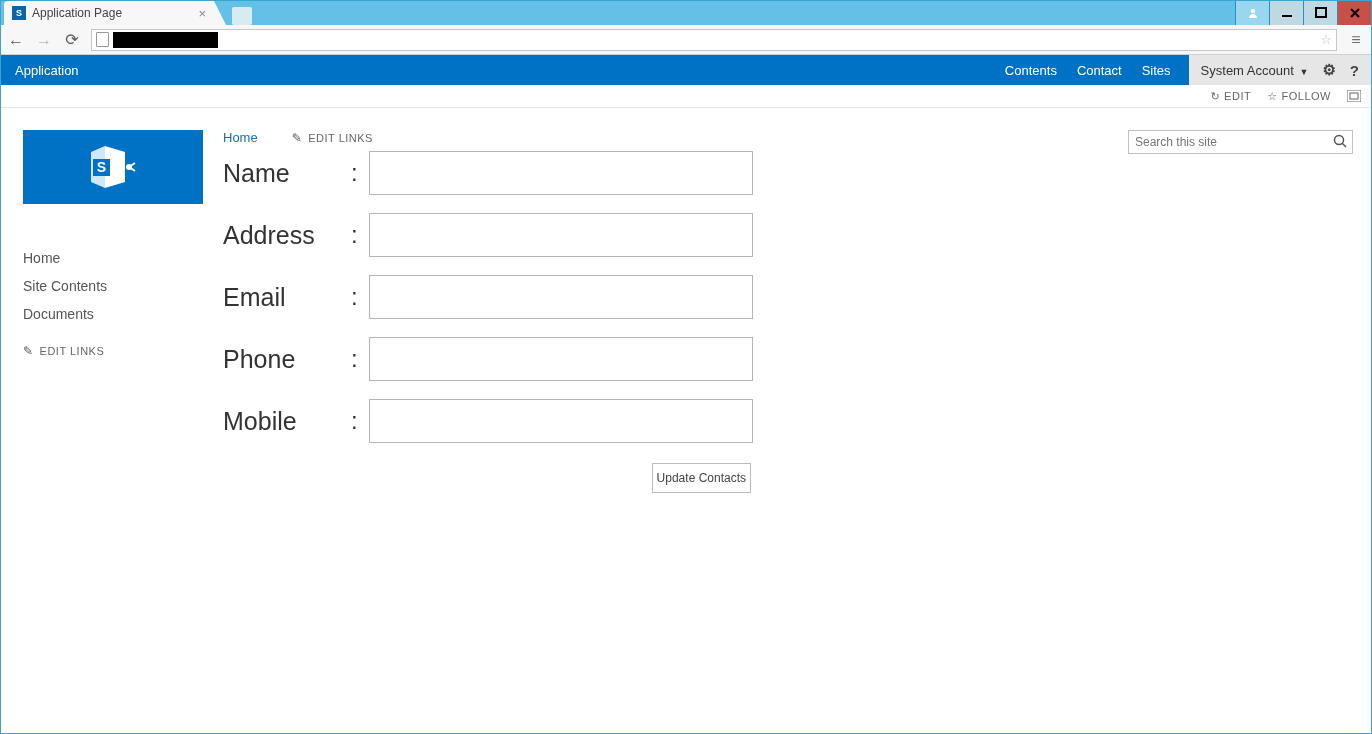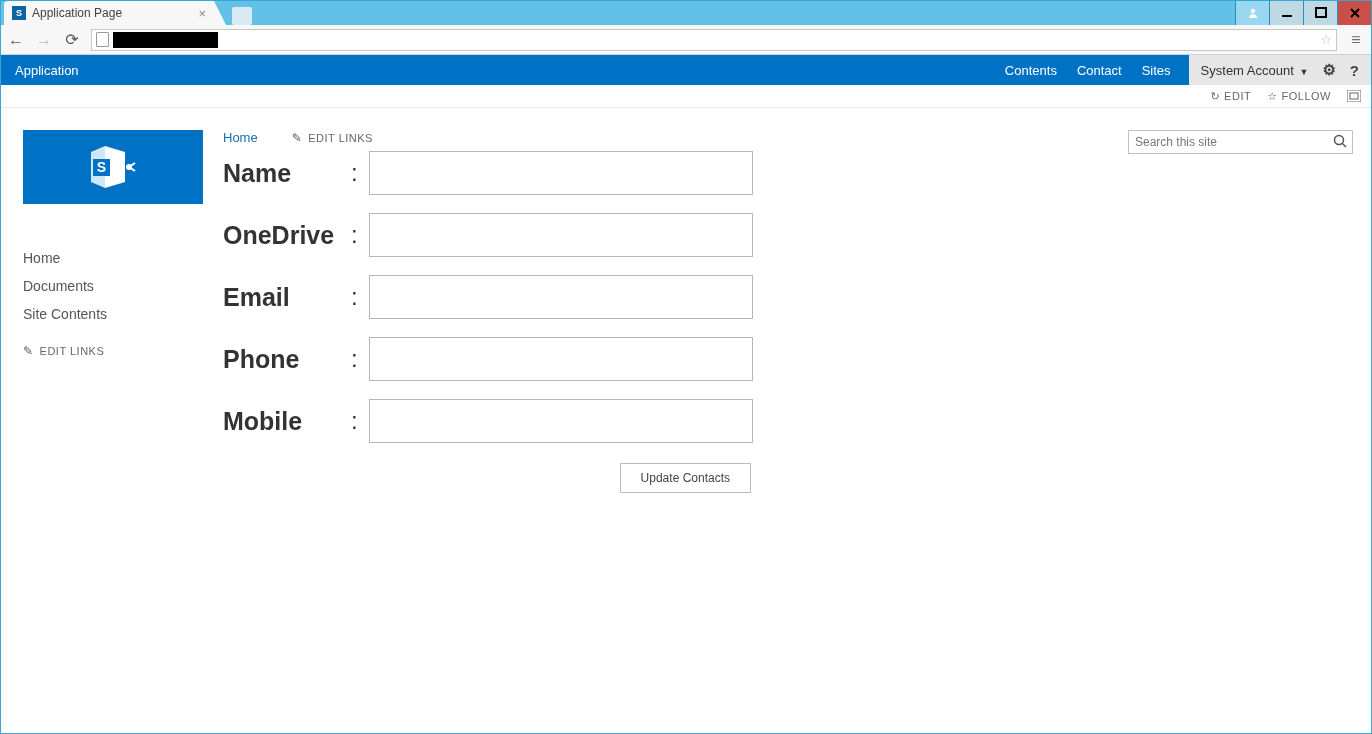--- a/index.html
+++ b/index.html
@@ -59,25 +59,25 @@
     .editlinks-top { font-size:11px; color:#666; letter-spacing:0.5px; display:flex; align-items:center; gap:6px; cursor:pointer; }
     .pencil { font-size:12px; color:#555; }
     .pagetitle { font-size:34px; font-weight:200; color:#333; margin-bottom:54px; font-family:"Segoe UI Light","Segoe UI",Arial,sans-serif; }
 
     .searchwrap { position:absolute; right:18px; top:22px;border-radius:7px; }
     .searchbox { width:225px; height:24px; border:1px solid #c1c1c1; padding:0 26px 0 6px; font-size:12px; color:#777; }
     .searchicon { position:absolute; right:6px; top:4px; color:#555; }
 
     .form { }
     .form-row { display:flex; align-items:center; margin-bottom:18px; }
-    .form-label { width:128px; font-size:25px; font-weight:700; color:#333; font-family:"Segoe UI Light","Segoe UI",Arial,sans-serif; }
+    .form-label { width:128px; font-size:25px; font-weight:400; color:#333; font-family:"Segoe UI Light","Segoe UI",Arial,sans-serif; }
     .form-colon { width:12px; font-size:24px; font-weight:300; color:#333; margin-right:6px; }
     .form-input { width:384px; height:44px; border:1px solid #b6b6b6; font-size:16px; padding:0 6px; }
     .form-submit-row { width:528px; display:flex; justify-content:flex-end; margin-top:20px; }
-    .submit-btn { border:1px solid #bcbcbc; background:#fff; font-size:12px; color:#444; padding:7px 20px; cursor:pointer; }
+    .submit-btn { border:1px solid #bcbcbc; background:#fff; font-size:12px; color:#444; padding:7px 4px; cursor:pointer; }
   </style>
 </head>
 <body>
 
 <div class="root">
 
   <div class="titlebar">
     <div class="tab-strip">
       <div class="tab">
         <span class="favicon">S</span>
@@ -164,22 +164,22 @@
           <polygon points="22,4 22,46 42,40 42,10" fill="#fff"></polygon>
           <polygon points="22,4 22,46 8,40 8,10" fill="#cfe8f7"></polygon>
           <rect x="10" y="17" width="17" height="17" fill="#0072c6"></rect>
           <text x="18.5" y="30" text-anchor="middle" fill="#fff" font-size="14" font-weight="bold" font-family="Arial">S</text>
           <circle cx="46" cy="25" r="3" fill="#fff"></circle>
           <path d="M46 25 L52 21 M46 25 L52 29" stroke="#fff" stroke-width="2"></path>
         </svg>
       </div>
       <div class="leftnav">
         <a class="nitem">Home</a>
+        <a class="nitem">Site Contents</a>
         <a class="nitem">Documents</a>
-        <a class="nitem">Site Contents</a>
         <div class="edit">
           <span class="pencil">✎</span>
           <span>EDIT LINKS</span>
         </div>
       </div>
     </div>
 
     <div class="maincol">
       <div class="crumbrow">
         <a class="crumb">Home</a>
@@ -199,21 +199,21 @@
         </span>
       </div>
 
       <div class="form">
         <div class="form-row">
           <span class="form-label">Name</span>
           <span class="form-colon">:</span>
           <input class="form-input" value="" style="">
         </div>
         <div class="form-row">
-          <span class="form-label">OneDrive</span>
+          <span class="form-label">Address</span>
           <span class="form-colon">:</span>
           <input class="form-input" value="" style="">
         </div>
         <div class="form-row">
           <span class="form-label">Email</span>
           <span class="form-colon">:</span>
           <input class="form-input" value="" style="">
         </div>
         <div class="form-row">
           <span class="form-label">Phone</span>

